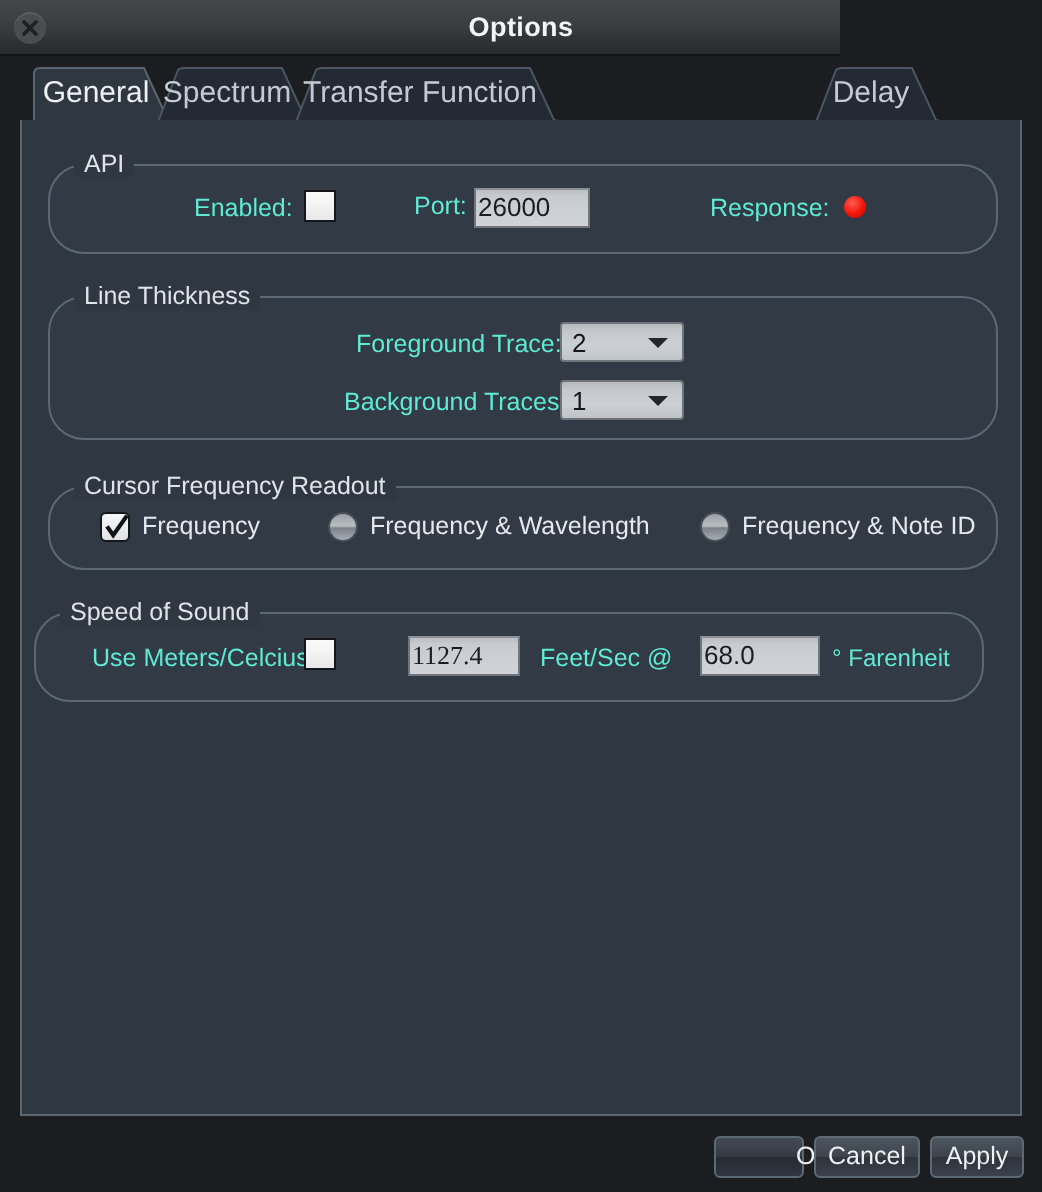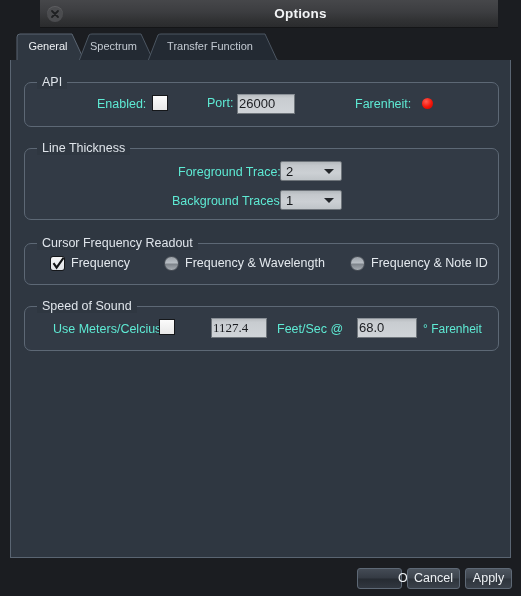--- a/index.html
+++ b/index.html
@@ -16,24 +16,23 @@
     font-size: 12px;
     color: #d2d7dd;
     position: relative;
     -webkit-font-smoothing: antialiased;
   }
 
   
   #titlebar {
     position: absolute;
     left: 0; top: 0;
-    width: 458px; height: 28px;
+    width: 420px; height: 28px;
     background: linear-gradient(to bottom, #46474a 0%, #3c3d40 45%, #313234 75%, #2a2b2d 100%);
     border-bottom: 1px solid #141517;
-    margin-left: 40px;
   }
   #title-text {
     position: absolute;
     left: 0; top: 0;
     width: 521px;
     line-height: 28px;
     text-align: center;
     font-size: 13.5px;
     font-weight: bold;
     color: #f2f4f6;
@@ -67,42 +66,42 @@
     position: absolute;
     left: 0; top: 0;
     width: 100%; height: 100%;
   }
   .tab .tab-label {
     position: absolute;
     left: 0; top: 0;
     width: 100%;
     line-height: 27px;
     text-align: center;
-    font-size: 11px;
+    font-size: 15px;
     color: #c3cad2;
     padding-right: 7px;
     white-space: nowrap;
   }
   .tab.active .tab-label { color: #eef1f4; }
 
   
   #panel {
     position: absolute;
     left: 10px; top: 60px;
     width: 501px; height: 498px;
     background: #2f3741;
     border: 1px solid #5a6572;
     border-top: none;
   }
 
   
   .group {
     position: absolute;
     border: 1px solid #5d6875;
-    border-radius: 7px;
+    border-radius: 18px;
     background: #323a45;
   }
   .group-title {
     position: absolute;
     top: -8px; left: 12px;
     padding: 0 5px;
     background: #2f3741;
     font-size: 12.5px;
     color: #dfe4ea;
     white-space: nowrap;
@@ -242,31 +241,37 @@
       <path d="M2,28 L12,2 Q13,1 15,1 L64,1 L76,27 L80,28 Z" fill="#232a33" stroke="#4c5662" stroke-width="1"></path>
     </svg>
     <div class="tab-label">Spectrum</div>
   </div>
   <div class="tab" style="left:146px; width:135px;">
     <svg class="tab-shape" viewBox="0 0 135 28" preserveAspectRatio="none">
       <path d="M2,28 L12,2 Q13,1 15,1 L119,1 L131,27 L135,28 Z" fill="#232a33" stroke="#4c5662" stroke-width="1"></path>
     </svg>
     <div class="tab-label">Transfer Function</div>
   </div>
+  <div class="tab" style="left:406px; width:66px;">
+    <svg class="tab-shape" viewBox="0 0 66 28" preserveAspectRatio="none">
+      <path d="M2,28 L12,2 Q13,1 15,1 L50,1 L62,27 L66,28 Z" fill="#232a33" stroke="#4c5662" stroke-width="1"></path>
+    </svg>
+    <div class="tab-label">Delay</div>
+  </div>
 </div>
 
 <div id="panel">
 
   <div class="group" style="left:13px; top:22px; width:475px; height:45px;">
     <div class="group-title">API</div>
     <div class="lbl" style="left:72px; top:13px;">Enabled:</div>
     <div class="checkbox" style="left:127px; top:12px;"></div>
     <div class="lbl" style="left:182px; top:12px;text-align:right;">Port:</div>
     <div class="field" style="left:212px; top:11px; width:58px; height:20px;">26000</div>
-    <div class="lbl" style="left:330px; top:13px;">Farenheit:</div>
+    <div class="lbl" style="left:330px; top:13px;">Response:</div>
     <div class="led" style="left:397px; top:15px;"></div>
   </div>
 
   <div class="group" style="left:13px; top:88px; width:475px; height:72px;">
     <div class="group-title">Line Thickness</div>
     <div class="lbl" style="left:153px; top:15px;">Foreground Trace:</div>
     <div class="combo" style="left:255px; top:12px; width:62px; height:20px;">
       <span class="combo-value">2</span>
       <span class="combo-arrow"></span>
     </div>
@@ -293,21 +298,21 @@
       <div class="radio-off"></div>
       <div class="radio-label">Frequency &amp; Wavelength</div>
     </div>
 
     <div class="radio-row" style="left:325px; top:12px;">
       <div class="radio-off"></div>
       <div class="radio-label">Frequency &amp; Note ID</div>
     </div>
   </div>
 
-  <div class="group" style="left:13px; top:246px; width:475px; height:45px;">
+  <div class="group" style="left:6px; top:246px; width:475px; height:45px;">
     <div class="group-title">Speed of Sound</div>
     <div class="lbl" style="left:28px; top:14px;">Use Meters/Celcius:</div>
     <div class="checkbox" style="left:134px; top:12px;"></div>
     <div class="field" style="left:186px; top:11px; width:56px; height:20px;font-family:Liberation Serif, serif;">1127.4</div>
     <div class="lbl" style="left:252px; top:14px;">Feet/Sec @</div>
     <div class="field" style="left:332px; top:11px; width:60px; height:20px;">68.0</div>
     <div class="lbl" style="left:398px; top:14px; font-size:12px;">° Farenheit</div>
   </div>
 
 </div>

